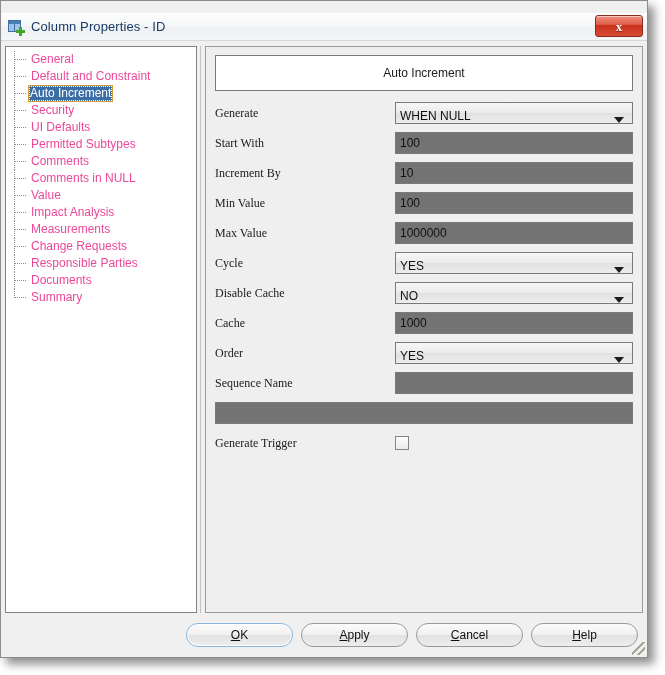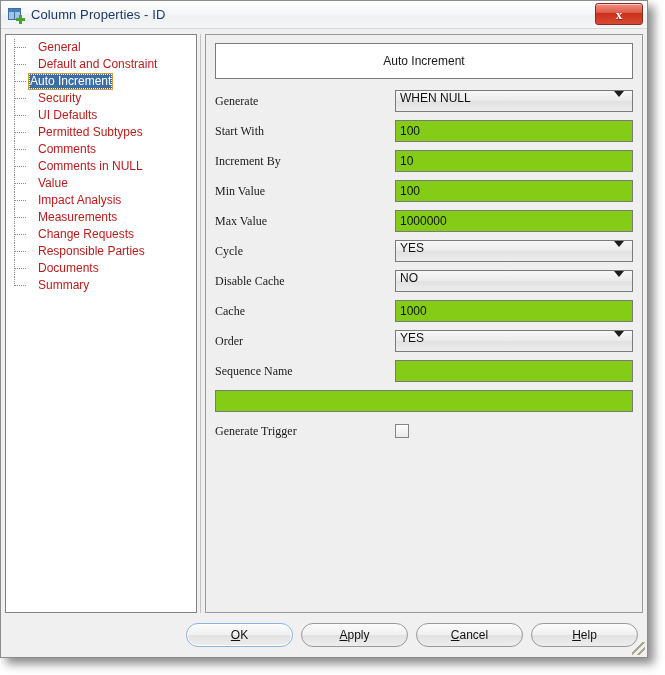--- a/index.html
+++ b/index.html
@@ -32,20 +32,21 @@
   .titlebar {
     height: 28px;
     min-height: 28px;
     background: linear-gradient(to bottom, #fdfdfd 0%, #f6f7f8 45%, #eef0f2 55%, #f4f5f6 100%);
     display: flex;
     align-items: center;
     padding: 0 0 0 7px;
     position: relative;
     border-bottom: 1px solid #d8d8d8;
     box-sizing: border-box;
+    margin-top: 12px;
   }
   .title-icon {
     width: 16px; height: 16px;
     position: relative;
     margin-right: 7px;
     flex: 0 0 auto;
   }
   .title-icon .grid {
     position: absolute; left: 0; top: 1px;
     width: 13px; height: 12px;
@@ -156,23 +157,23 @@
   .tree-item.last::before { bottom: 8px; }
   
   .tree-item .elbow {
     position: absolute;
     left: 9px; top: 8px;
     width: 12px; height: 1px;
     background-image: linear-gradient(to right, #8b8b8b 50%, transparent 50%);
     background-size: 2px 1px;
   }
   .tree-label {
-    margin-left: 22px;
-    font-size: 12px;
-    color: #b91c1c;
+    margin-left: 15px;
+    font-size: 12px;
+    color: #ec4899;
     line-height: 15px;
     padding: 0 2px;
   }
   .tree-item.selected .tree-label {
     background: #3a6ea5;
     color: #ffffff;
     border: 1px solid #d79a32;
     padding: 0 1px;
     margin-left: 14px;
     outline: 1px dotted #ffffff;
@@ -220,31 +221,31 @@
   .field {
     flex: 1 1 auto;
     height: 22px;
     box-sizing: border-box;
     font-family: "Liberation Sans", sans-serif;
     font-size: 12px;
     color: #101010;
   }
 
   input.textbox {
-    background: #84cc16;
+    background: #737373;
     border: 1px solid #7a7a7a;
     padding: 0 4px;
     outline: none;
   }
 
   .combobox {
     background: linear-gradient(to bottom, #f7f7f7 0%, #ebebeb 48%, #e1e1e1 52%, #ededed 100%);
     border: 1px solid #7a7a7a;
     display: flex;
-    align-items: flex-start;
+    align-items: flex-end;
     padding: 0 4px;
     position: relative;
     cursor: pointer;
     user-select: none;
   }
   .combobox .cb-value { flex: 1 1 auto; }
   .combobox .arrow {
     width: 0; height: 0;
     border-left: 5px solid transparent;
     border-right: 5px solid transparent;

